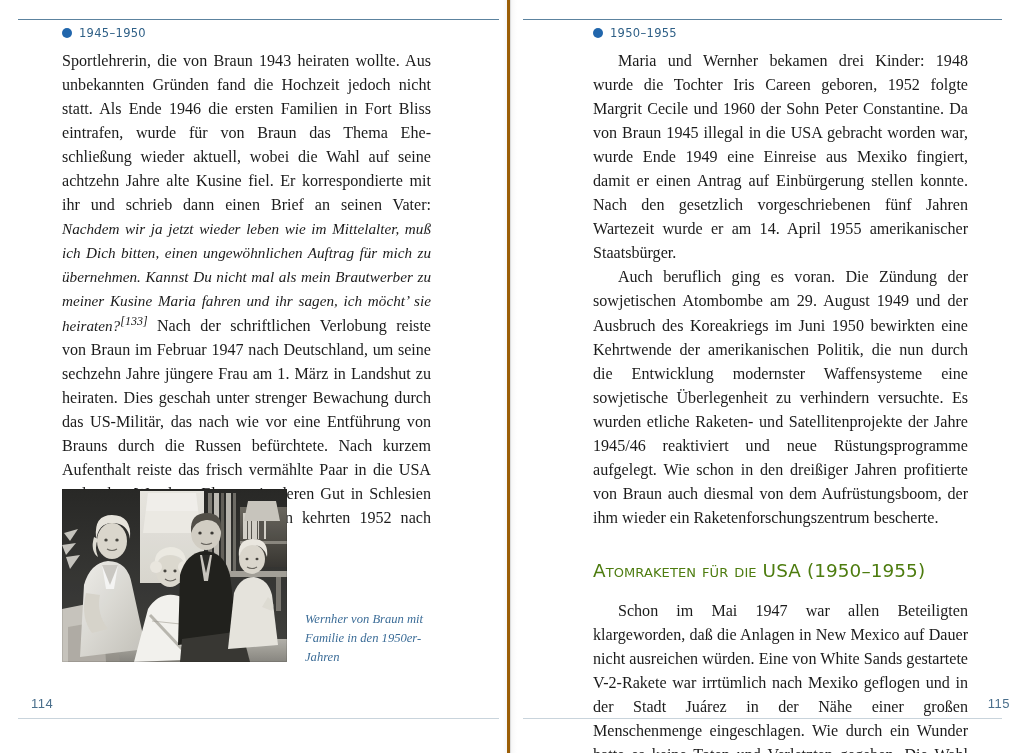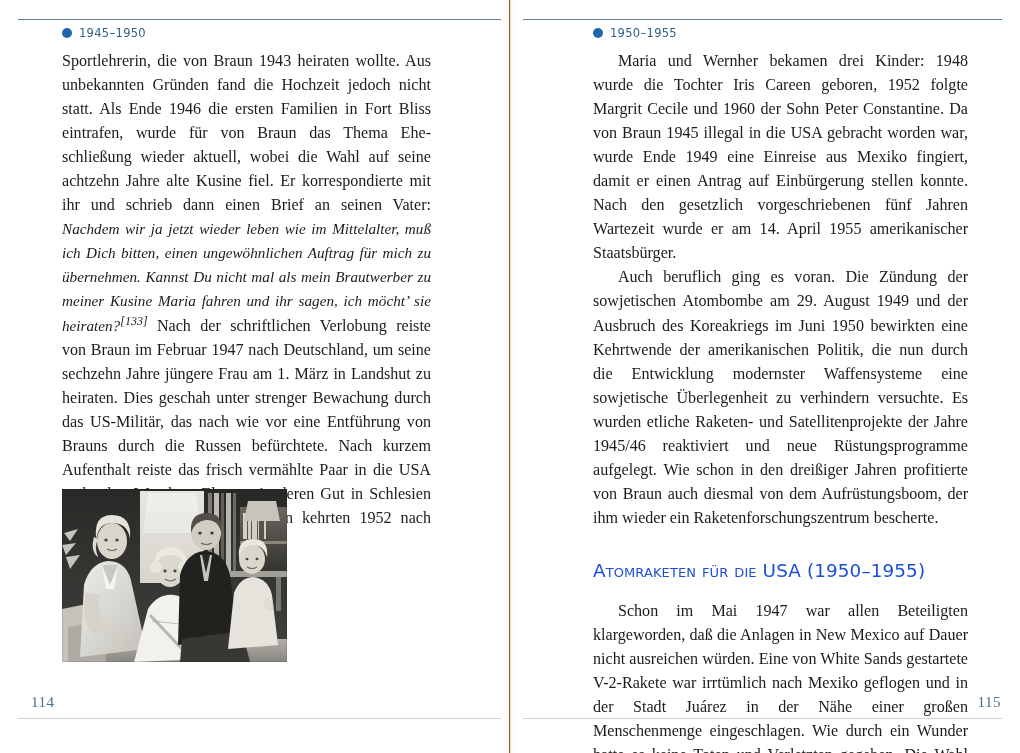--- a/index.html
+++ b/index.html
@@ -23,21 +23,21 @@
   }
 
   
   .page {
     position: relative;
     width: 510px;
     height: 753px;
     background: #ffffff;
     box-sizing: border-box;
   }
-  .page-left  { border-right: 1px solid #a16207; }
+  .page-left  { border-right: 3px solid #a16207; }
   .page-right { border-left: 1px solid #e8e8e8; }
 
   
   .rule-top {
     position: absolute;
     height: 1px;
     background: #3f6d8e;
     opacity: .85;
   }
   .page-left  .rule-top { left: 18px;  right: 8px;  top: 19px; }
@@ -105,21 +105,21 @@
     font-style: italic;
     vertical-align: super;
     line-height: 0;
   }
 
   
   .section-heading {
     font-family: "DejaVu Sans", "Liberation Sans", sans-serif;
     font-size: 18.4px;
     font-weight: 400;
-    color: #1d4ed8;
+    color: #4d7c0f;
     letter-spacing: .1px;
     margin: 29px 0 16px 0;
     font-variant: small-caps;
     text-align: left;
   }
 
   
   .figure {
     position: absolute;
     left: 62px;
@@ -145,27 +145,27 @@
     font-size: 12.6px;
     line-height: 19px;
     font-style: italic;
     color: #3b6c97;
   }
 
   
   .folio {
     position: absolute;
     bottom: 42px;
-    font-family: Liberation Serif, serif;
-    font-size: 15px;
+    font-family: Liberation Sans, sans-serif;
+    font-size: 13px;
     color: #4a6f8c;
     letter-spacing: .5px;
   }
   .page-left  .folio { left: 31px; }
-  .page-right .folio { right: 19px; }
+  .page-right .folio { right: 10px; }
 
   
   .gutter {
     position: absolute;
     left: 503px;
     top: 0;
     width: 14px;
     height: 753px;
     pointer-events: none;
     background: linear-gradient(to right,
@@ -328,20 +328,23 @@
           <path d="M185 78 Q190 81 195 78" stroke="#6d6a63" stroke-width="1.1" fill="none"></path>
 
           <path d="M206 108 Q214 114 210 122 L200 118 Z" fill="#e6e3da"></path>
 
           <rect x="0" y="0" width="225" height="173" fill="none" stroke="#000" stroke-opacity=".10" stroke-width="2"></rect>
           <rect x="0" y="0" width="225" height="173" fill="#000" opacity=".035"></rect>
         </svg>
       </div>
     </div>
 
+    <div class="figure-caption">
+      <span>Wernher von Braun mit Familie in den 1950er-Jahren</span>
+    </div>
 
     <div class="rule-bottom"></div>
 
     <div class="folio">114</div>
   </div>
 
   <div class="page page-right">
 
     <div class="rule-top"></div>
 

